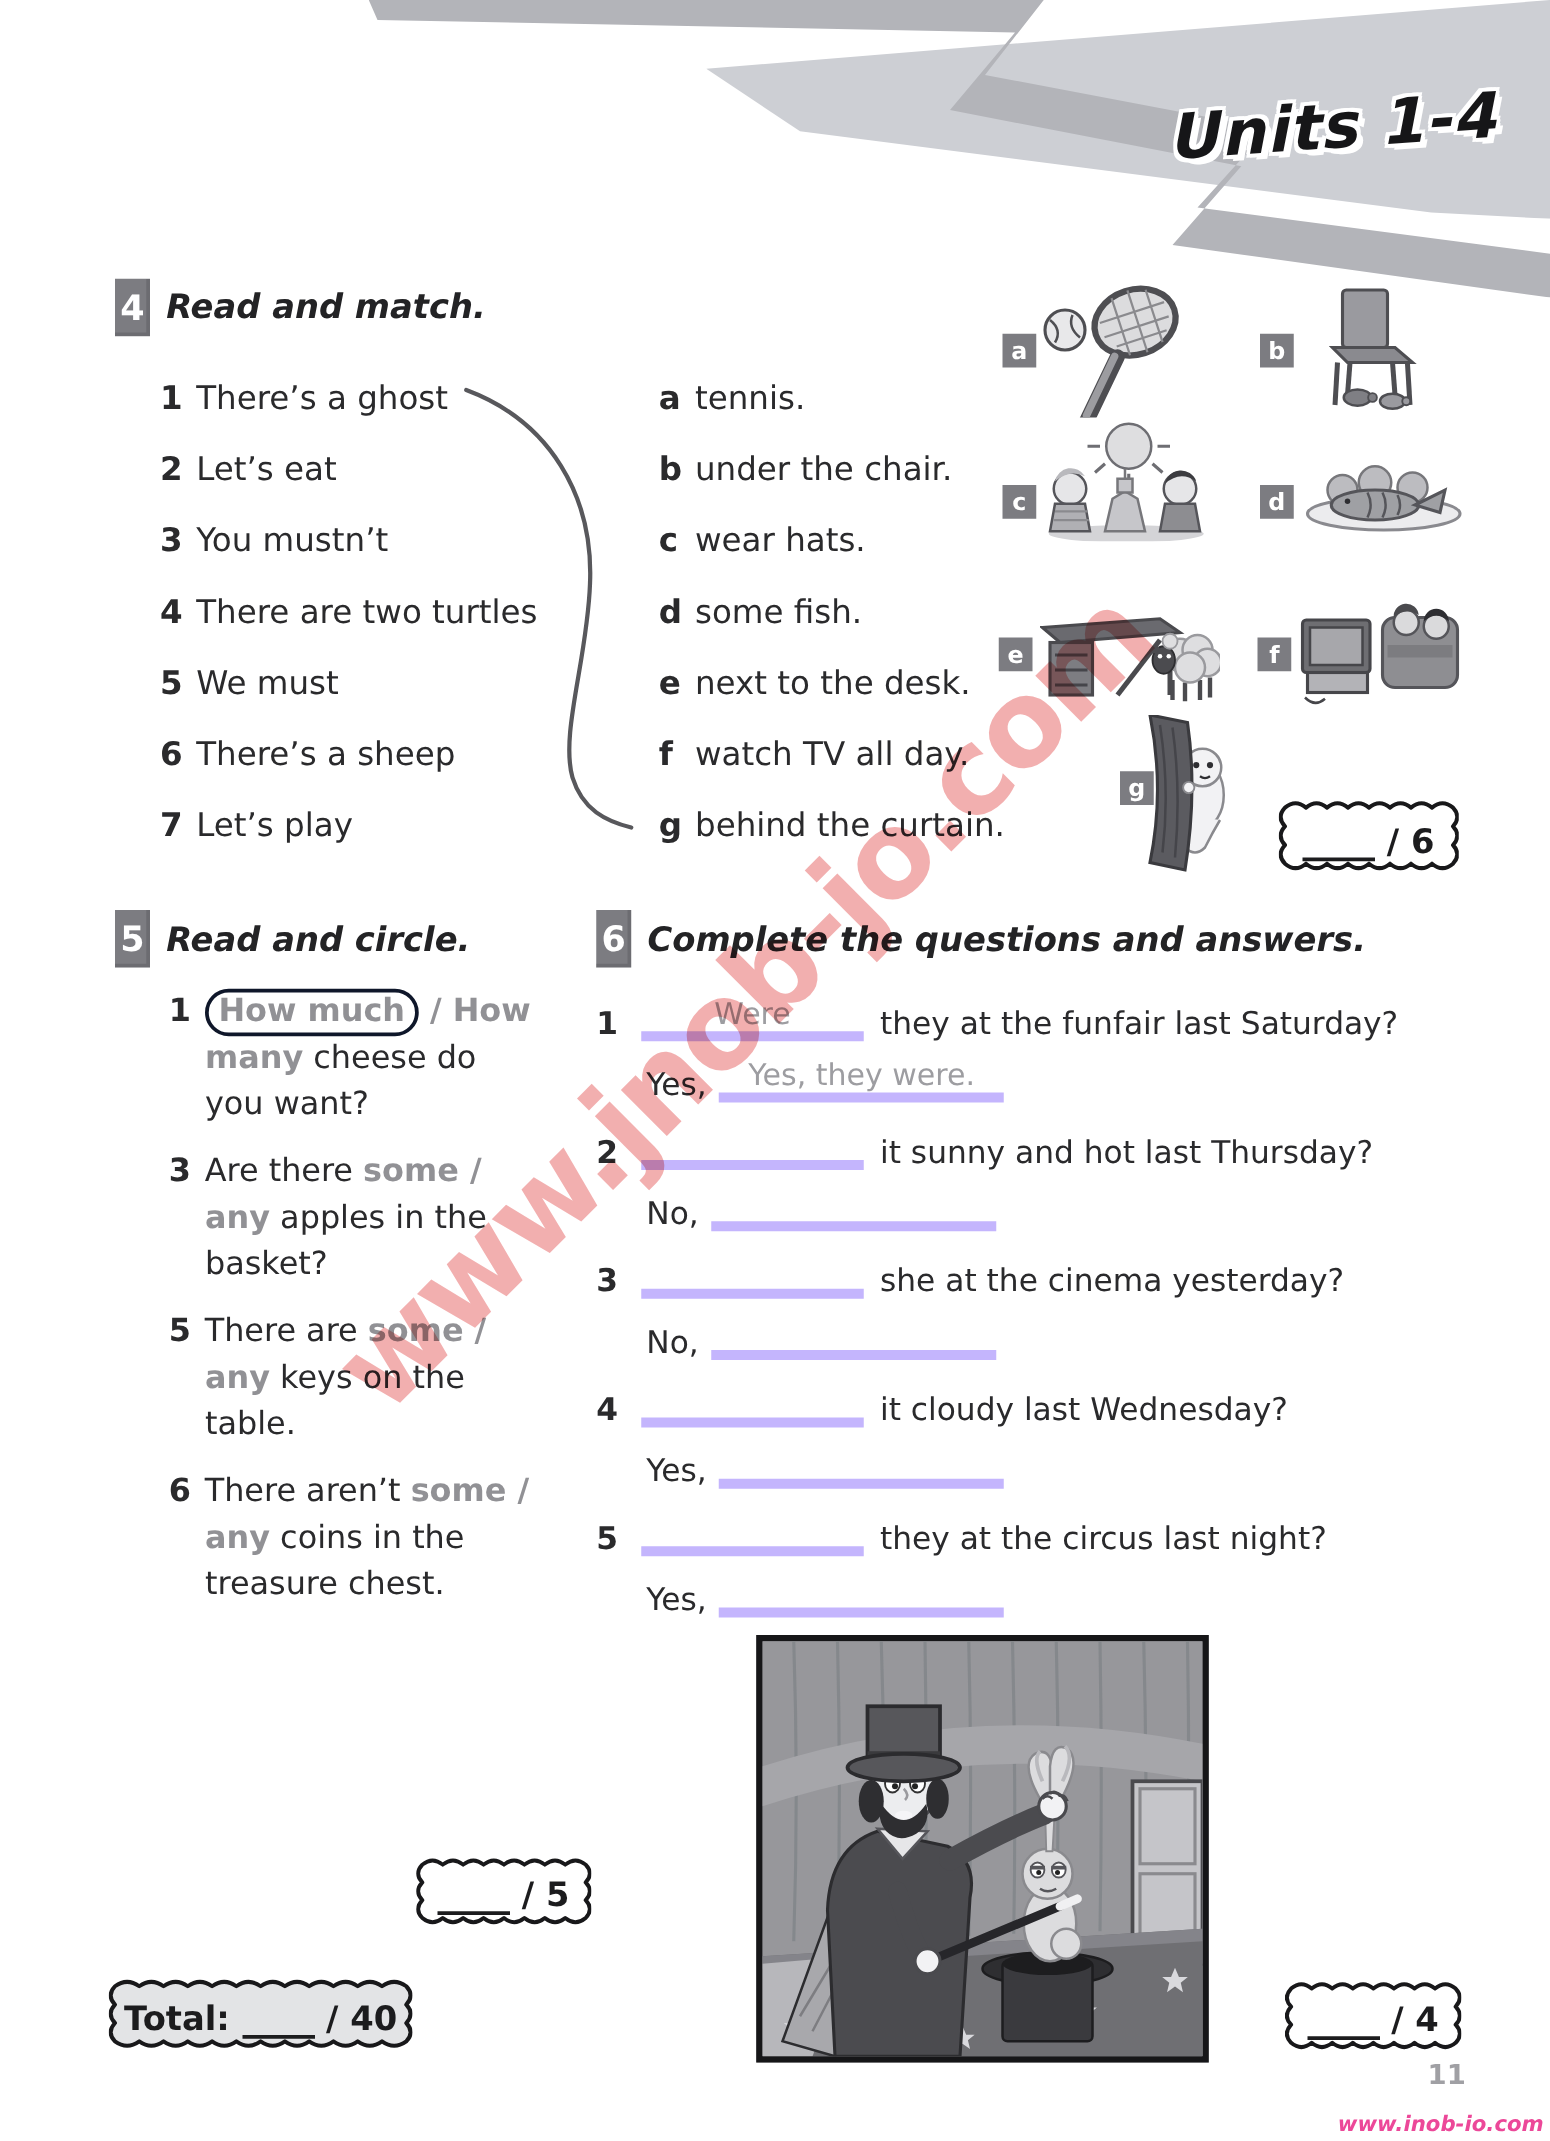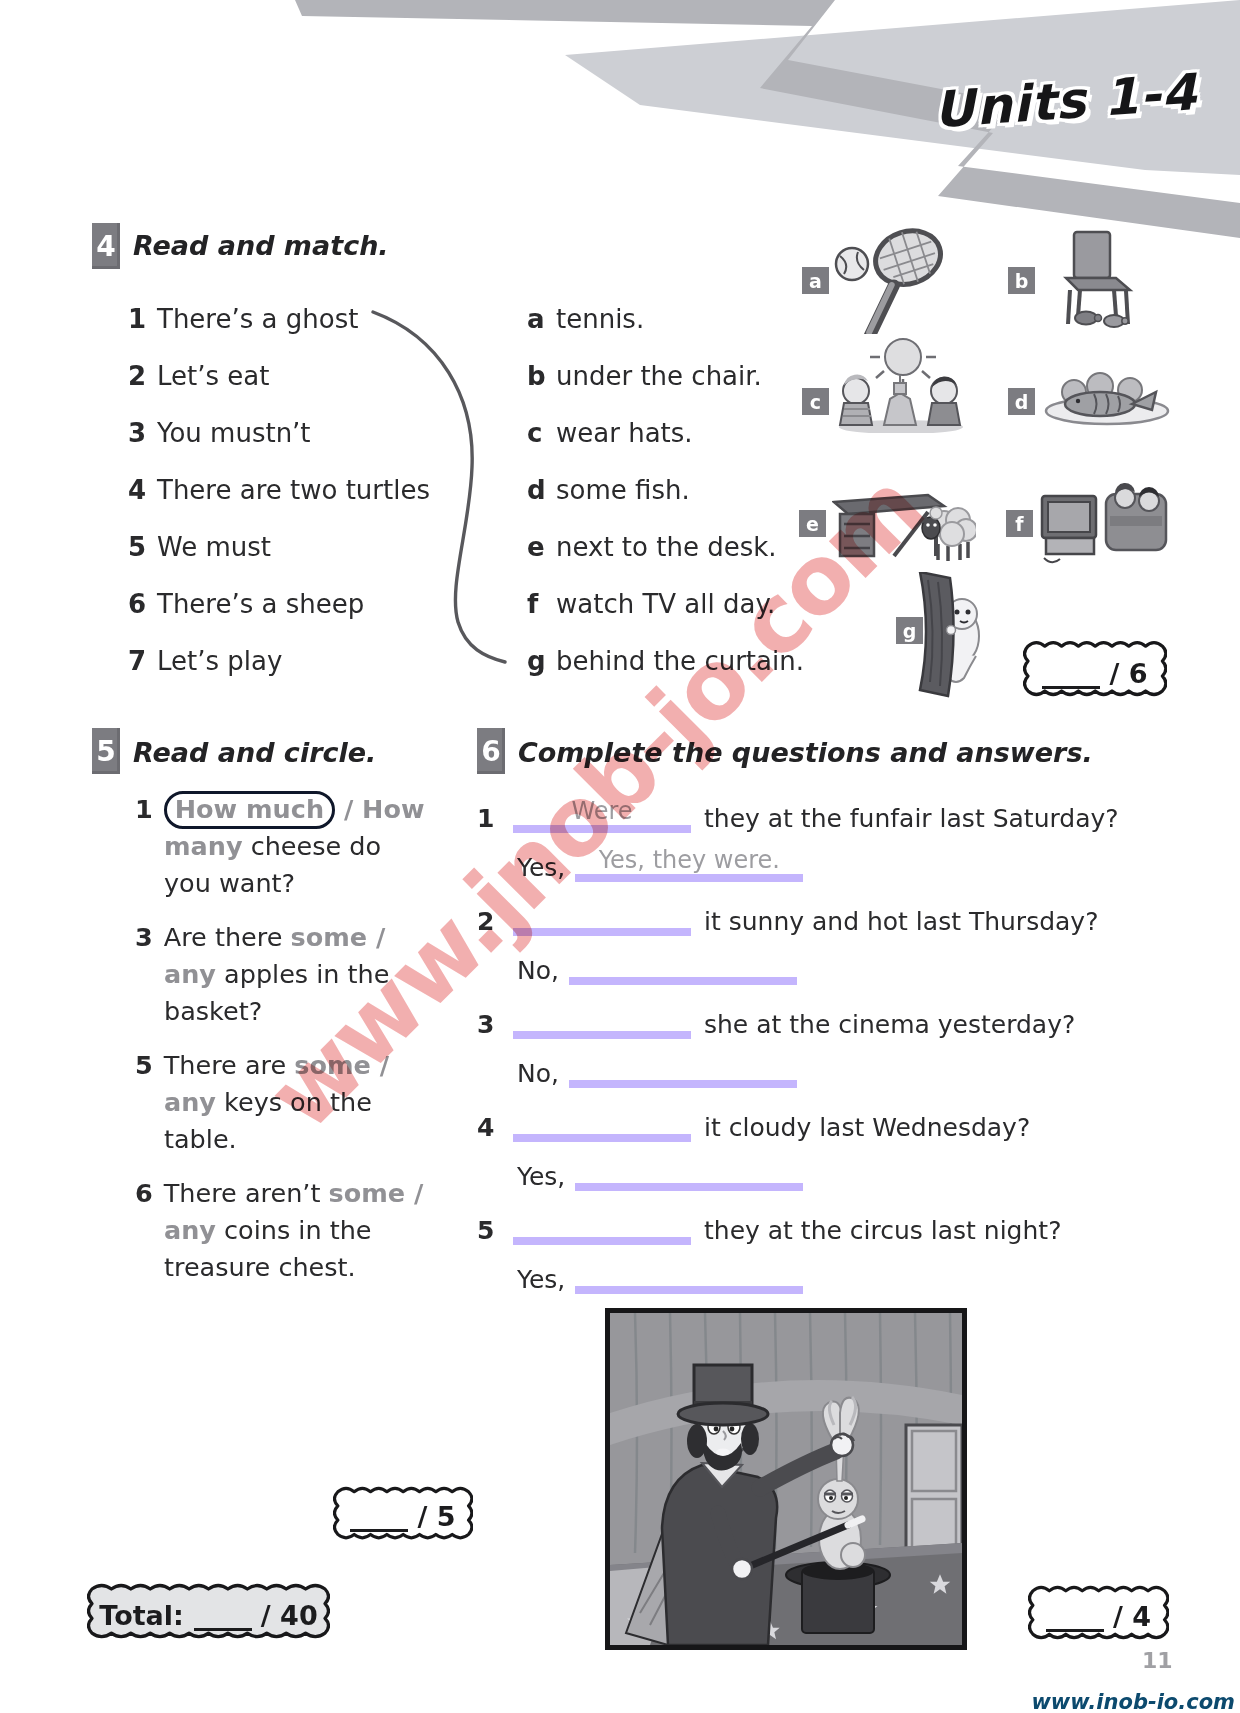--- a/index.html
+++ b/index.html
@@ -61,21 +61,21 @@
   
   .magician{position:absolute;left:605px;top:1308px;width:352px;height:332px;border:5px solid #161618;z-index:10;background:#97979b;}
 
   
   .watermark{position:absolute;left:95px;top:747px;width:1000px;text-align:center;z-index:50;pointer-events:none;
     transform:rotate(-45deg);font-size:95px;font-weight:bold;letter-spacing:-3px;white-space:nowrap;
     color:rgba(233,118,118,0.58);mix-blend-mode:multiply;}
 
   
   .pagenum{position:absolute;left:1142px;top:1648px;font-size:22px;font-weight:bold;color:#a0a0a4;z-index:10;}
-  .footer-url{position:absolute;right:5px;top:1690px;font-size:21px;font-weight:bold;font-style:italic;color:#0c4a6e;z-index:10;}
+  .footer-url{position:absolute;right:5px;top:1690px;font-size:17px;font-weight:bold;font-style:italic;color:#ec4899;z-index:10;}
 </style>
 </head>
 <body>
 
 <div class="page">
 
   <div class="banner-light"></div>
   <div class="banner-dark"></div>
   <div class="units-title">Units 1-4</div>
 

